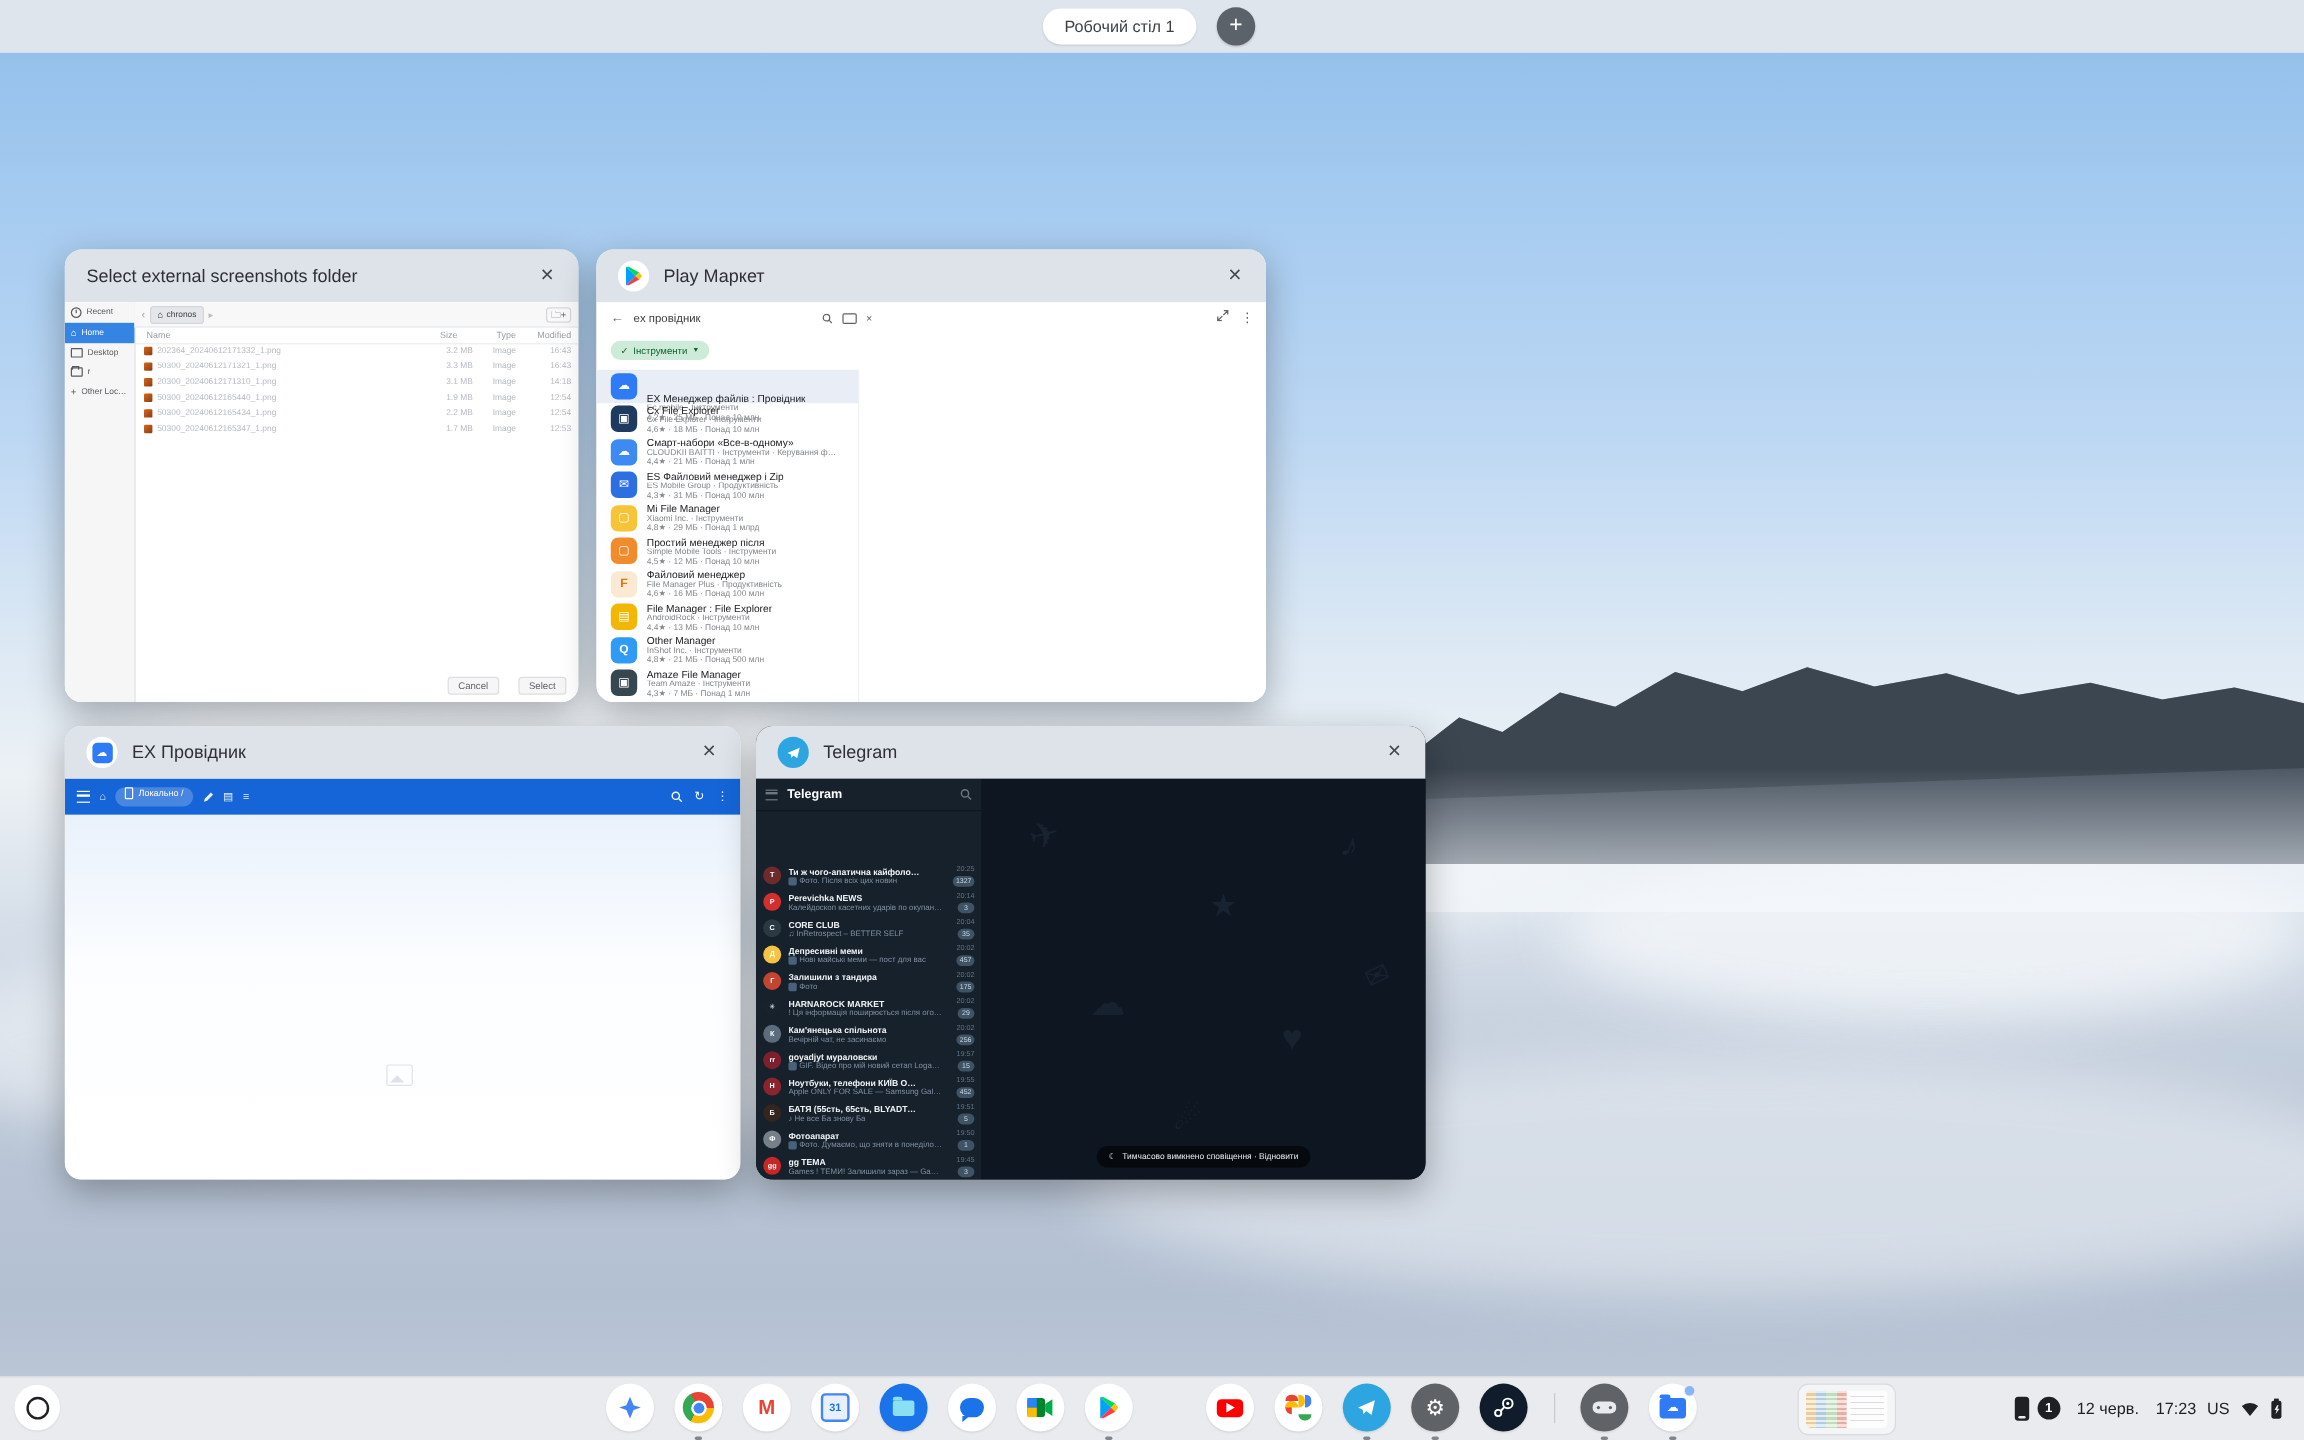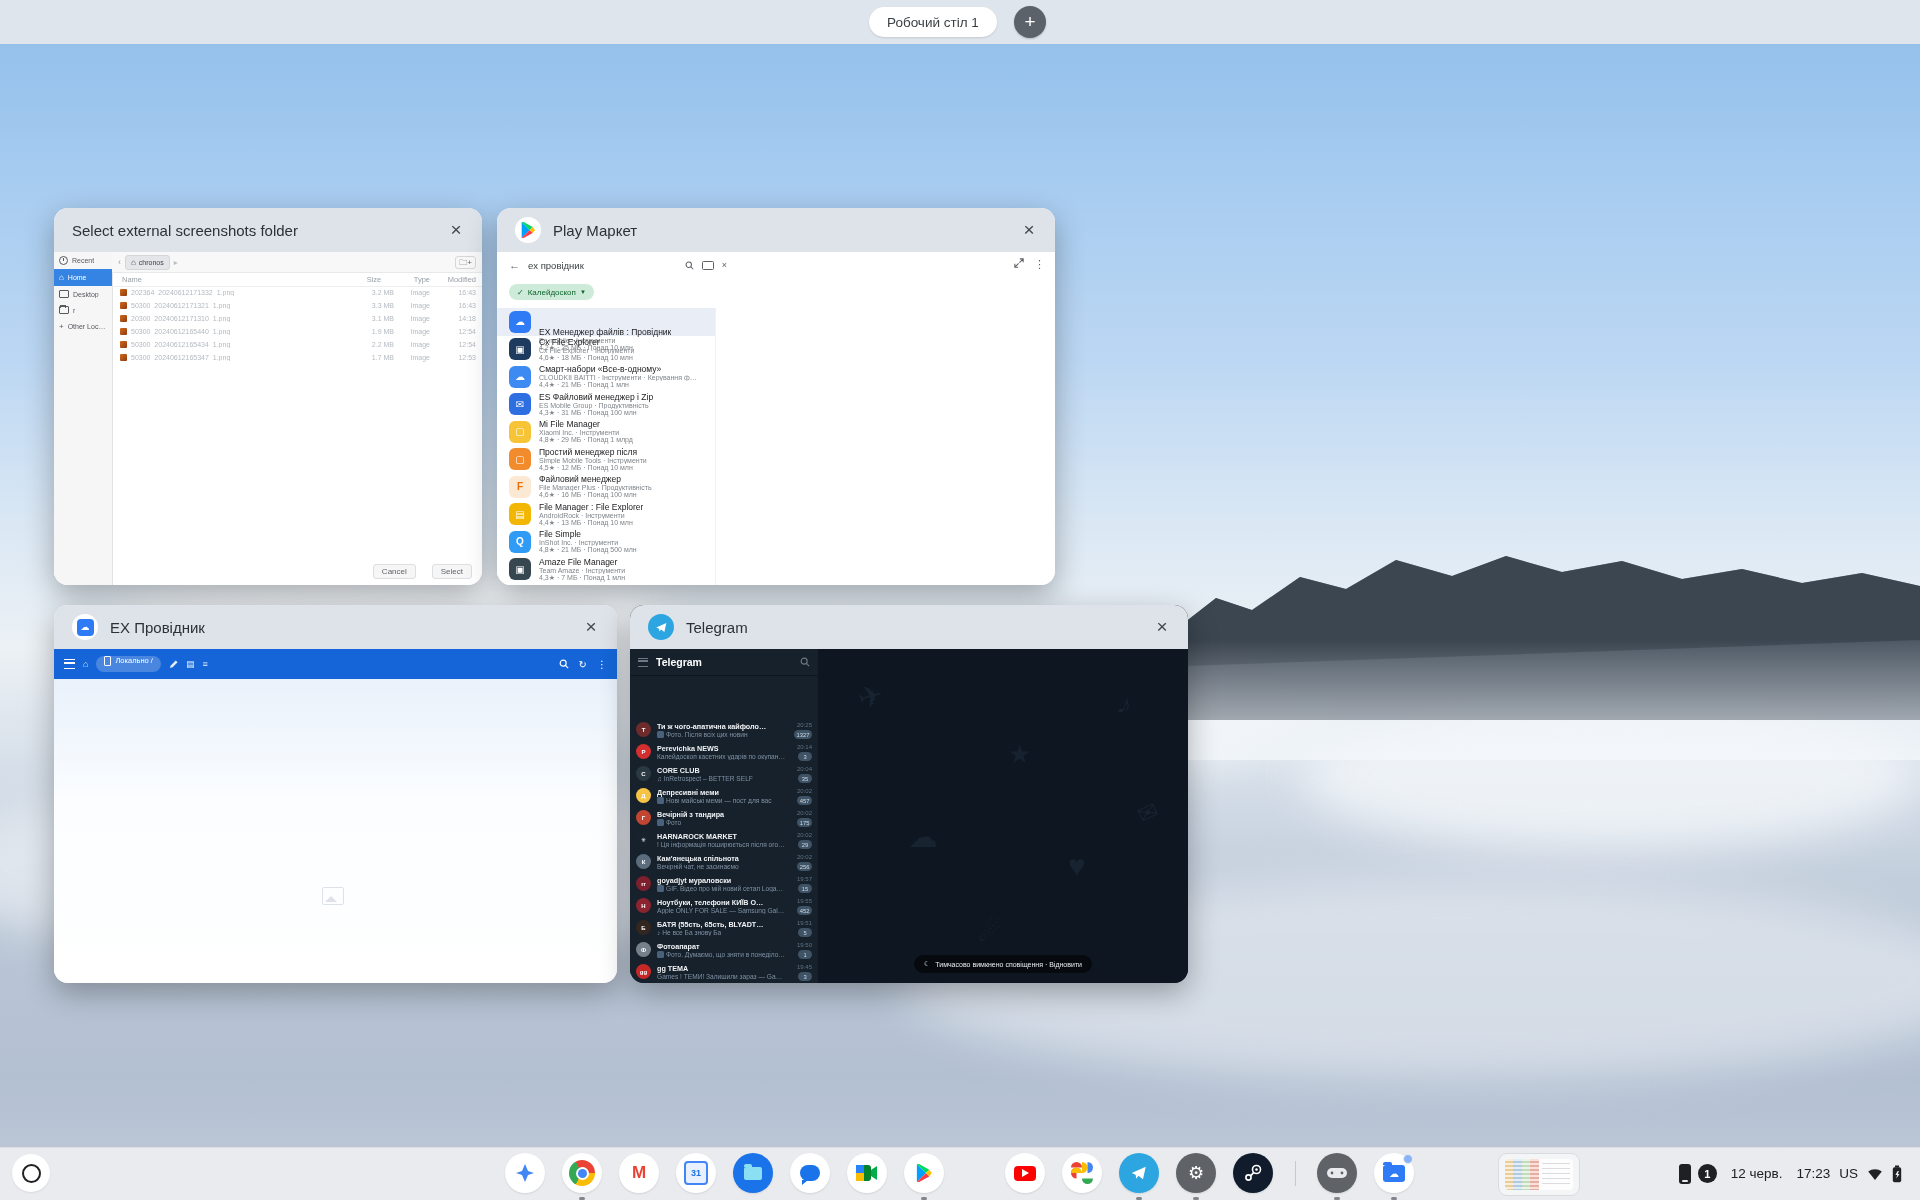--- a/index.html
+++ b/index.html
@@ -302,21 +302,21 @@
         </span>
       </div>
       <div id="pl-winicons">
         <svg width="10" height="10" viewBox="0 0 12 12">
             <path d="M7 1h4v4M11 1 6.5 5.5M5 11H1V7M1 11l4.5-4.5" stroke="#5f6368" stroke-width="1.3" fill="none"></path>
           </svg>
         <span>⋮</span>
       </div>
       <span id="pl-chip">
         <span>✓</span>
-        <span>Калейдоскоп</span>
+        <span>Інструменти</span>
         <span style="font-size:6px;">▼</span>
       </span>
       <div id="pl-left">
           <div class="pl-item sel">
             <span class="pl-ico" style="background: rgb(47, 123, 245);">☁</span>
             <span class="pl-txt">
               <div class="pl-name ellipsis" style="max-width: 160px; margin-top: 35px;">EX Менеджер файлів : Провідник</div>
               <div class="pl-sub ellipsis" style="max-width: 160px;">Ec mobile · Інструменти</div>
               <div class="pl-meta ellipsis" style="max-width: 160px;">4,2★ · 25 МБ · Понад 10 млн</div>
             </span>
@@ -373,21 +373,21 @@
             <span class="pl-ico" style="background: rgb(242, 183, 5);">▤</span>
             <span class="pl-txt">
               <div class="pl-name ellipsis" style="max-width: 160px;">File Manager : File Explorer</div>
               <div class="pl-sub ellipsis" style="max-width: 160px;">AndroidRock · Інструменти</div>
               <div class="pl-meta ellipsis" style="max-width: 160px;">4,4★ · 13 МБ · Понад 10 млн</div>
             </span>
           </div>
           <div class="pl-item">
             <span class="pl-ico" style="background: rgb(47, 155, 244);">Q</span>
             <span class="pl-txt">
-              <div class="pl-name ellipsis" style="max-width: 160px;">File Simple</div>
+              <div class="pl-name ellipsis" style="max-width: 160px;">Other Manager</div>
               <div class="pl-sub ellipsis" style="max-width: 160px;">InShot Inc. · Інструменти</div>
               <div class="pl-meta ellipsis" style="max-width: 160px;">4,8★ · 21 МБ · Понад 500 млн</div>
             </span>
           </div>
           <div class="pl-item">
             <span class="pl-ico" style="background: rgb(55, 71, 79);">▣</span>
             <span class="pl-txt">
               <div class="pl-name ellipsis" style="max-width: 160px;">Amaze File Manager</div>
               <div class="pl-sub ellipsis" style="max-width: 160px;">Team Amaze · Інструменти</div>
               <div class="pl-meta ellipsis" style="max-width: 160px;">4,3★ · 7 МБ · Понад 1 млн</div>
@@ -498,21 +498,21 @@
             <span class="tg-name ellipsis">Депресивні меми</span>
             <span class="tg-prev">
               <span class="tg-thumb"></span>
               <span class="ellipsis" style="min-width: 0px;">Нові майські меми — пост для вас</span>
             </span>
             <span class="tg-time">20:02</span>
             <span class="tg-badge">457</span>
           </div>
           <div class="tg-chat">
             <span class="tg-av" style="background: rgb(194, 69, 50);">Г</span>
-            <span class="tg-name ellipsis">Вечірній з тандира</span>
+            <span class="tg-name ellipsis">Залишили з тандира</span>
             <span class="tg-prev">
               <span class="tg-thumb"></span>
               <span class="ellipsis" style="min-width: 0px;">Фото</span>
             </span>
             <span class="tg-time">20:02</span>
             <span class="tg-badge">175</span>
           </div>
           <div class="tg-chat">
             <span class="tg-av" style="background: rgb(24, 34, 45);">✳</span>
             <span class="tg-name ellipsis">HARNAROCK MARKET</span>

